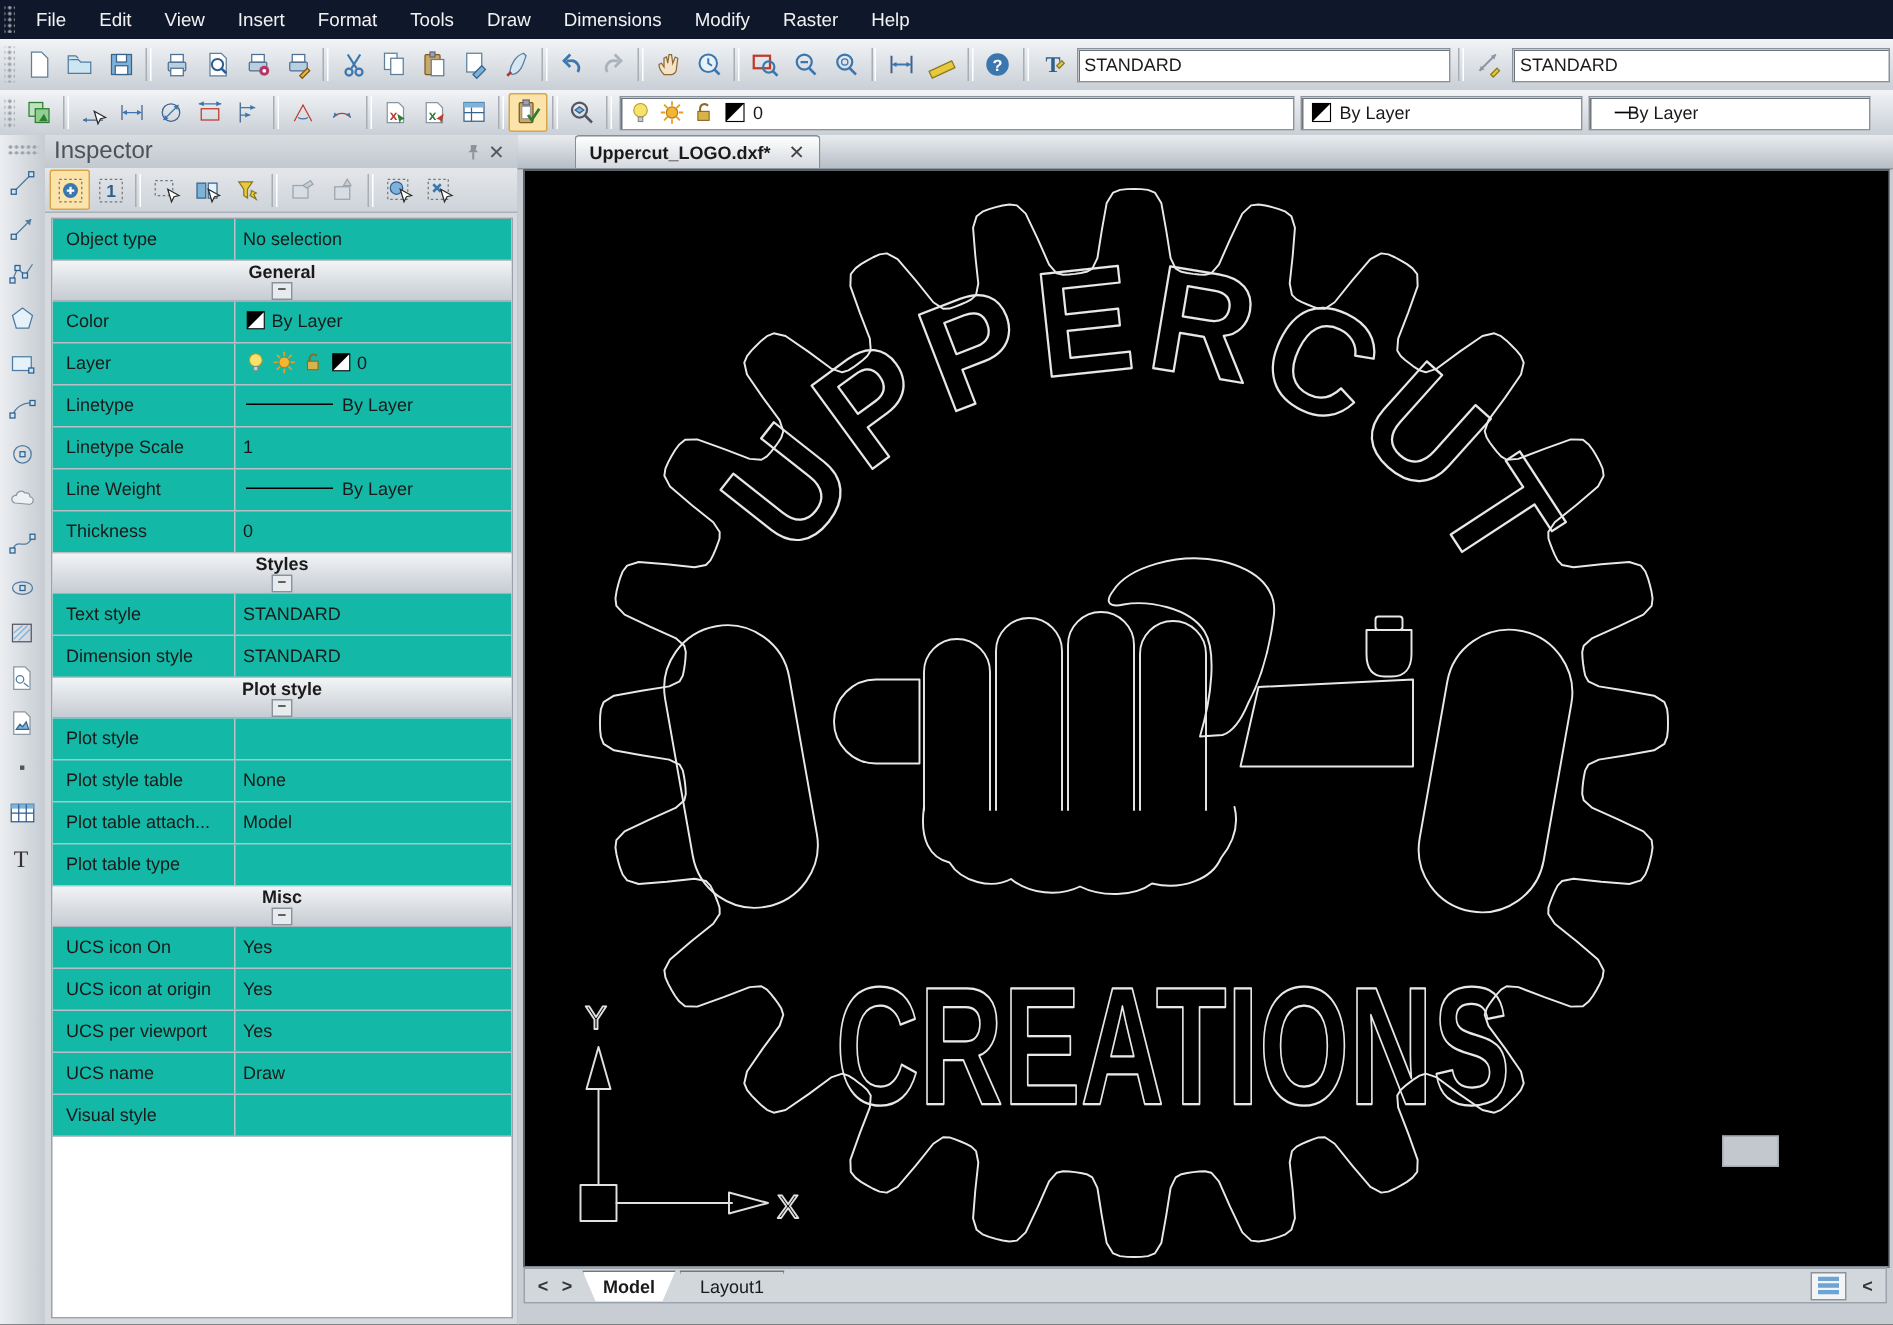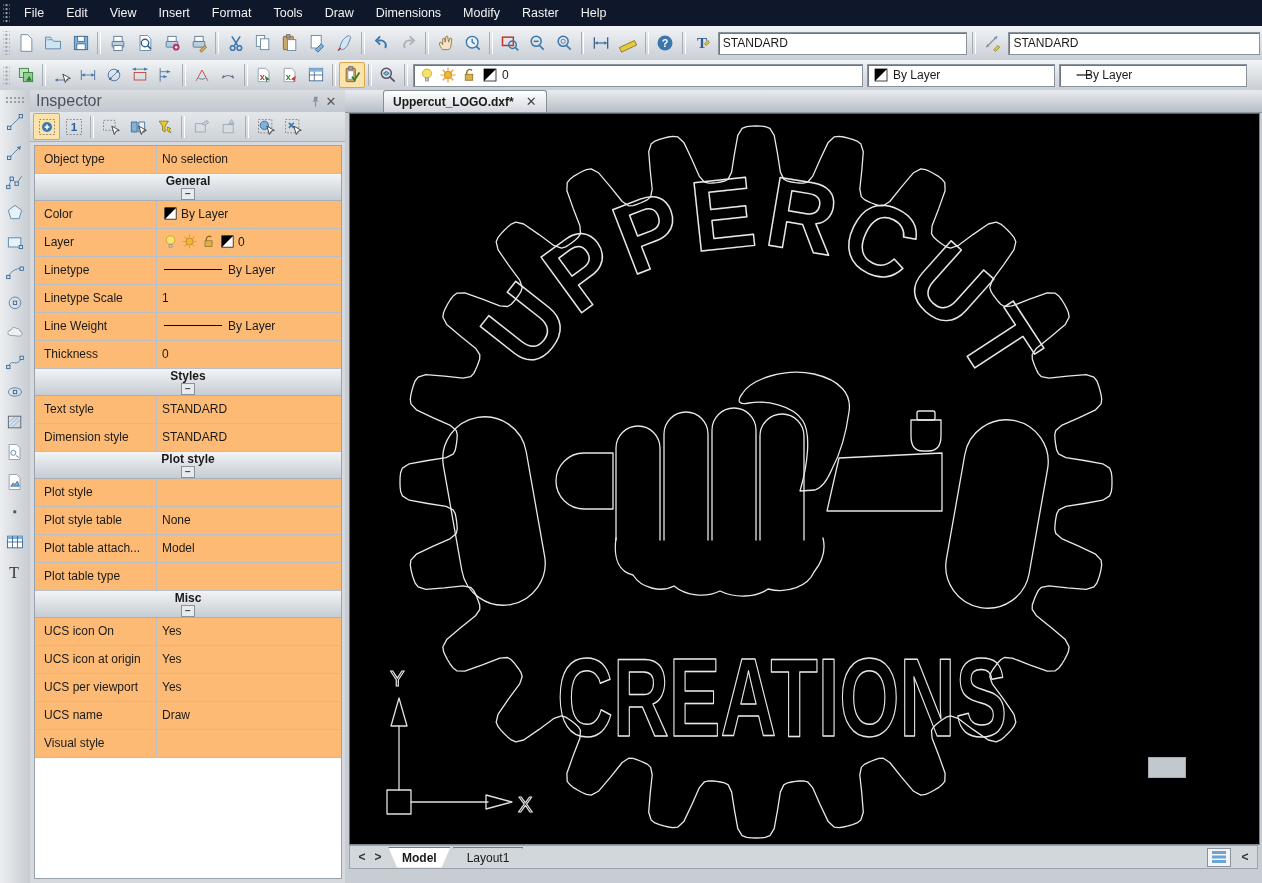--- a/index.html
+++ b/index.html
@@ -35,21 +35,21 @@
   
   #inspector{left:30px;top:90px;width:315px;height:793px;background:#d6dade;border-right:1px solid #9aa2ab;}
   #insp-title{left:0;top:0;width:100%;height:22px;background:linear-gradient(#d9dde1,#c2c8cf);
               display:flex;align-items:center;padding:0 6px;box-sizing:border-box;color:#4a525b;}
   #insp-title .t{flex:1;font-size:16px;}
   .winbtn{width:16px;height:16px;display:flex;align-items:center;justify-content:center;color:#555;font-size:13px;}
   #insp-tools{left:0;top:22px;width:100%;height:30px;display:flex;align-items:center;padding-left:3px;box-sizing:border-box;
               background:linear-gradient(#e4e7ea,#cdd3d9);border-bottom:1px solid #aab0b8;}
   #insp-tools .tbtn{width:25px;height:25px;}
   #insp-grid{left:4px;top:55px;width:306px;bottom:4px;background:#fff;border:1px solid #9aa2ab;overflow:hidden;}
-  .irow{display:flex;height:27px;border-bottom:1px solid #b9bfc6;background:#fdba74;align-items:stretch;}
+  .irow{display:flex;height:27px;border-bottom:1px solid #b9bfc6;background:#14b8a6;align-items:stretch;}
   .irow .lbl{width:122px;border-right:1px solid #b9bfc6;padding:6px 2px 0 9px;box-sizing:border-box;
              white-space:nowrap;overflow:hidden;}
   .irow .val{flex:1;padding:6px 2px 0 5px;display:flex;align-items:flex-start;gap:1px;white-space:nowrap;overflow:hidden;}
   .irow .val .vic{width:17px;height:16px;margin:-2px 1px 0 0;}
   .irow .val .vic svg{width:17px;height:17px;}
   .irow .val .lineglyph{width:58px;border-top:1.4px solid #000;margin:6px 5px 0 2px;}
   .ihdr{height:26px;background:linear-gradient(#f2f4f6,#c6ccd3);border-bottom:1px solid #aab0b8;
         font-weight:bold;display:flex;align-items:center;padding:0 7px;flex-direction:column;}
   .ihdr .htxt{flex:1;}
   .minibox{width:12px;height:12px;border:1px solid #8a929b;background:#e8ebee;font-size:10px;line-height:10px;

